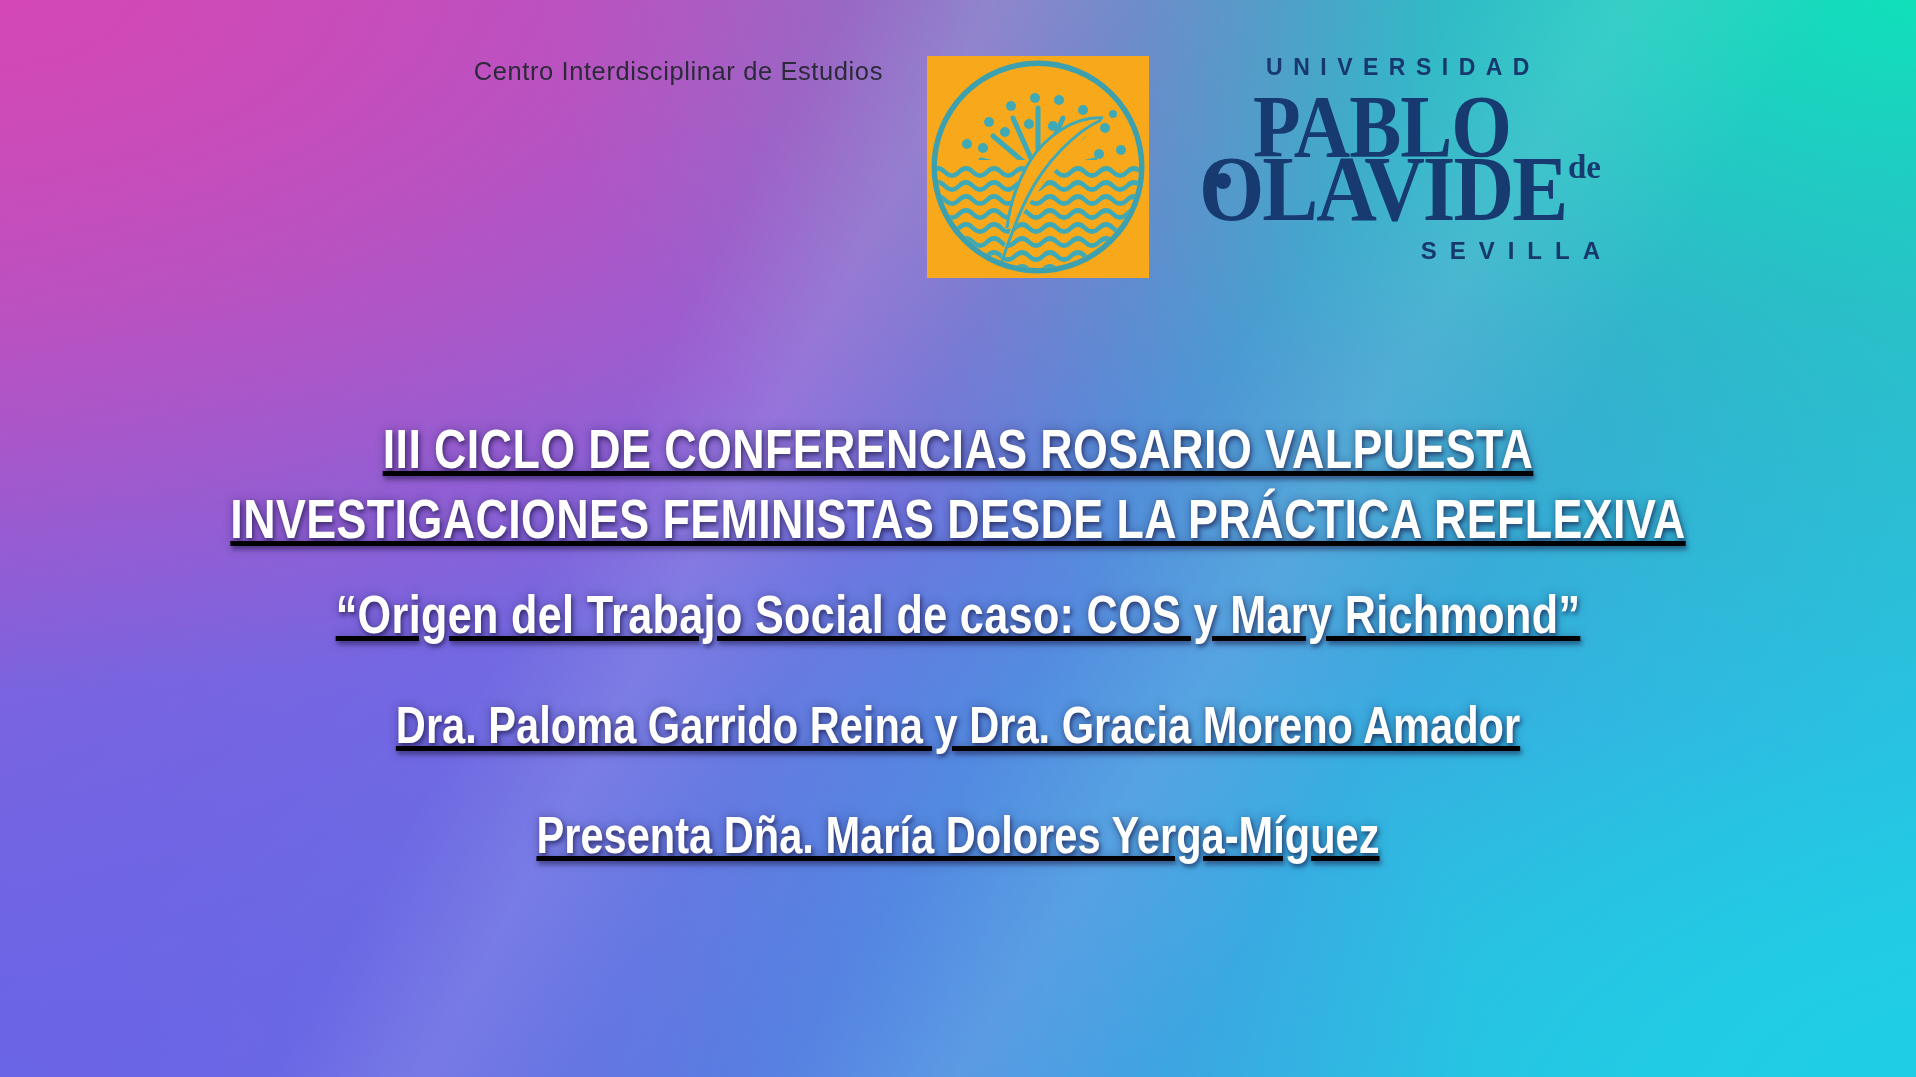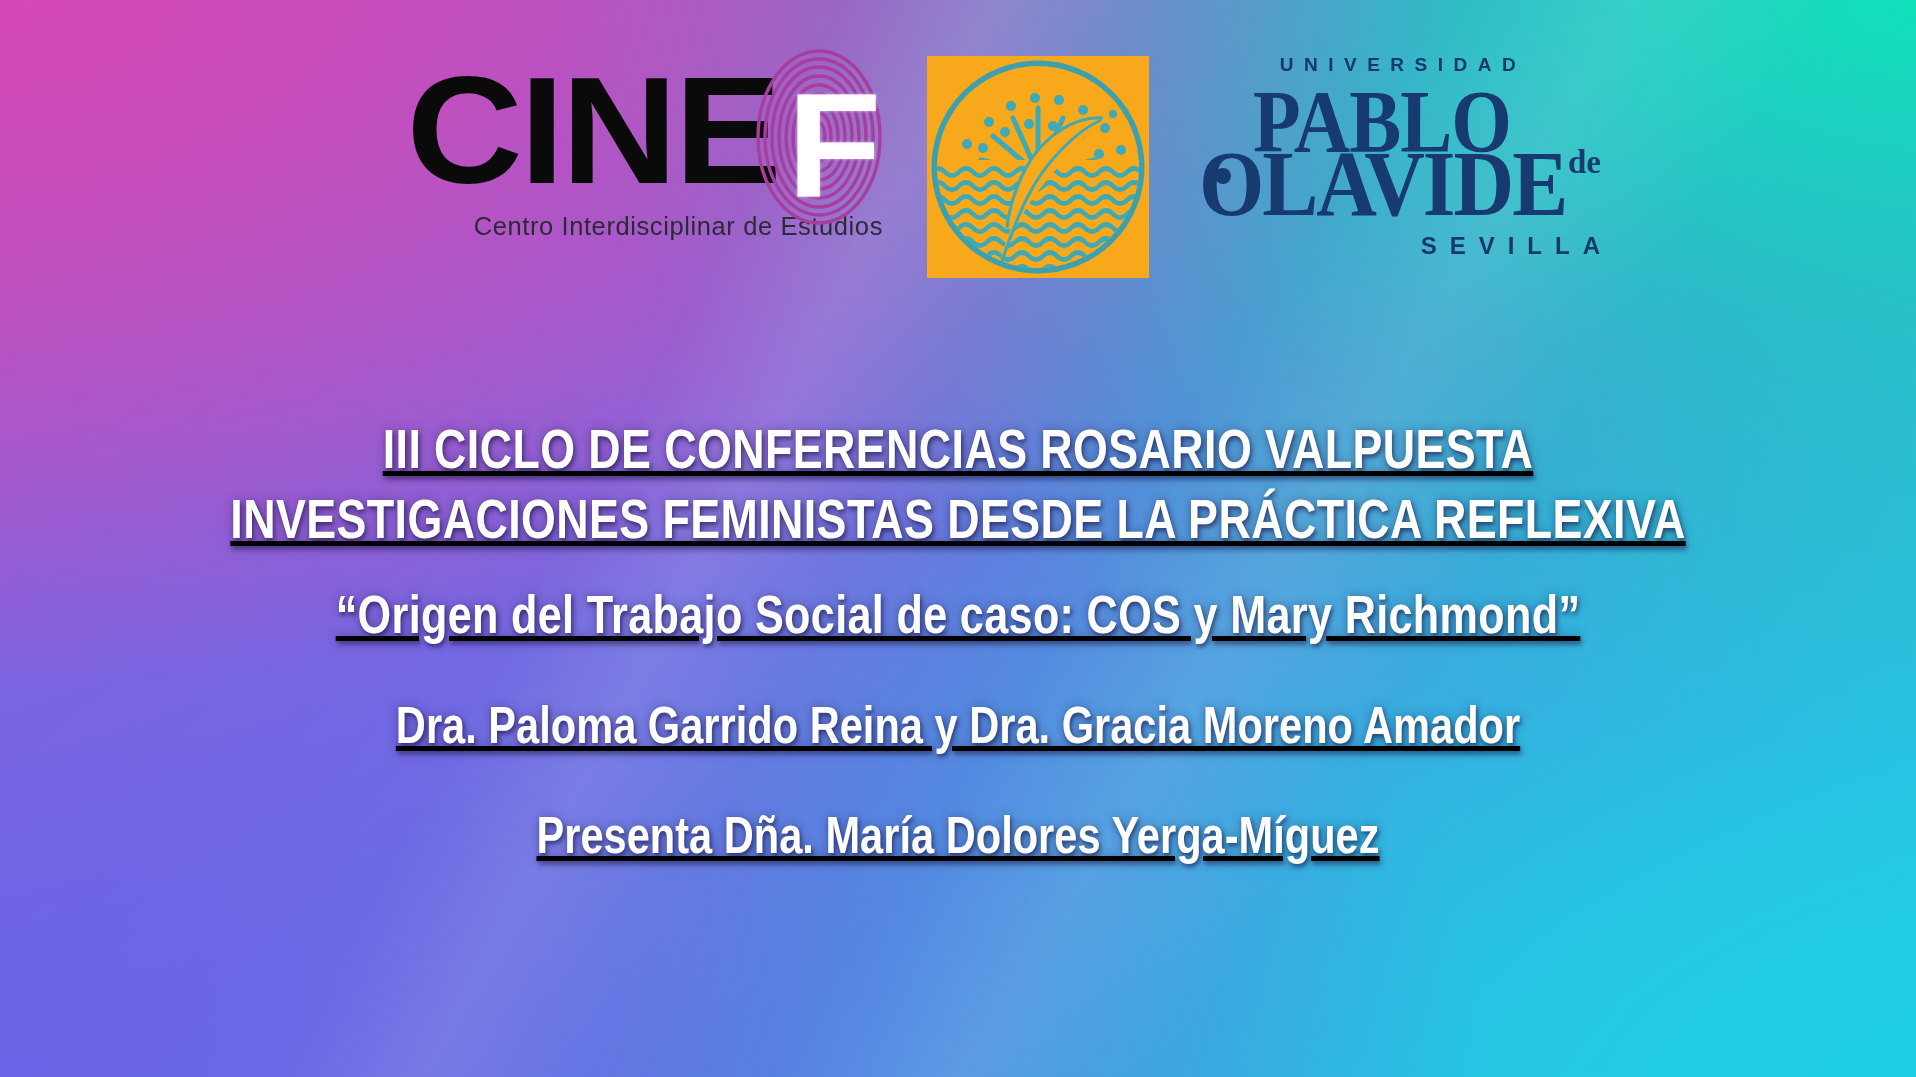--- a/index.html
+++ b/index.html
@@ -70,21 +70,21 @@
     letter-spacing:.6px; color:#2b2a38;
   }
 
   
   .upo-emblem { width:222px; height:222px; margin-top:16px; flex:0 0 auto; }
 
   
   .upo-word { width:420px; padding-top:14px; text-align:center; color:#15386b; }
   .upo-top {
     font-family:"Liberation Sans", sans-serif;
-    font-weight:bold; font-size:19px; letter-spacing:10.5px;
+    font-weight:bold; font-size:23px; letter-spacing:10.5px;
     color:#17386c;
   }
   .upo-main {
     position:relative; height:150px; margin-top:4px;
   }
   .upo-pablo {
     font-family:"Liberation Serif", serif;
     font-weight:bold; font-size:78px; line-height:1;
     color:#173a70; letter-spacing:-1px;
     position:absolute; left:60px; top:2px;
@@ -145,39 +145,20 @@
   }
 </style>
 </head>
 <body>
 
 <div id="slide">
 
   <div id="logo-band">
 
     <div class="cinef">
-      <div class="cinef-word">
-        <span class="cinef-letters">CINE</span>
-
-        <svg class="fingerprint" viewBox="0 0 128 178">
-          <g fill="none" stroke="#a93d9e" stroke-width="3.4" stroke-linecap="round">
-            <ellipse cx="64" cy="89" rx="61" ry="86"></ellipse>
-            <ellipse cx="64" cy="89" rx="54" ry="78"></ellipse>
-            <ellipse cx="64" cy="89" rx="47" ry="70"></ellipse>
-            <ellipse cx="64" cy="89" rx="40" ry="61"></ellipse>
-            <ellipse cx="64" cy="89" rx="33" ry="52"></ellipse>
-            <ellipse cx="64" cy="89" rx="26" ry="43"></ellipse>
-            <ellipse cx="64" cy="89" rx="19" ry="34"></ellipse>
-            <ellipse cx="64" cy="89" rx="12" ry="24"></ellipse>
-            <ellipse cx="64" cy="89" rx="6" ry="14"></ellipse>
-          </g>
-        </svg>
-
-        <span class="fp-f">F</span>
-      </div>
 
       <div class="cinef-sub">
         <div>Centro Interdisciplinar de Estudios</div>
       </div>
     </div>
 
     <svg class="upo-emblem" viewBox="0 0 222 222">
       <defs>
         <clipPath id="sqClip">
             <rect x="0" y="0" width="222" height="222"></rect>

